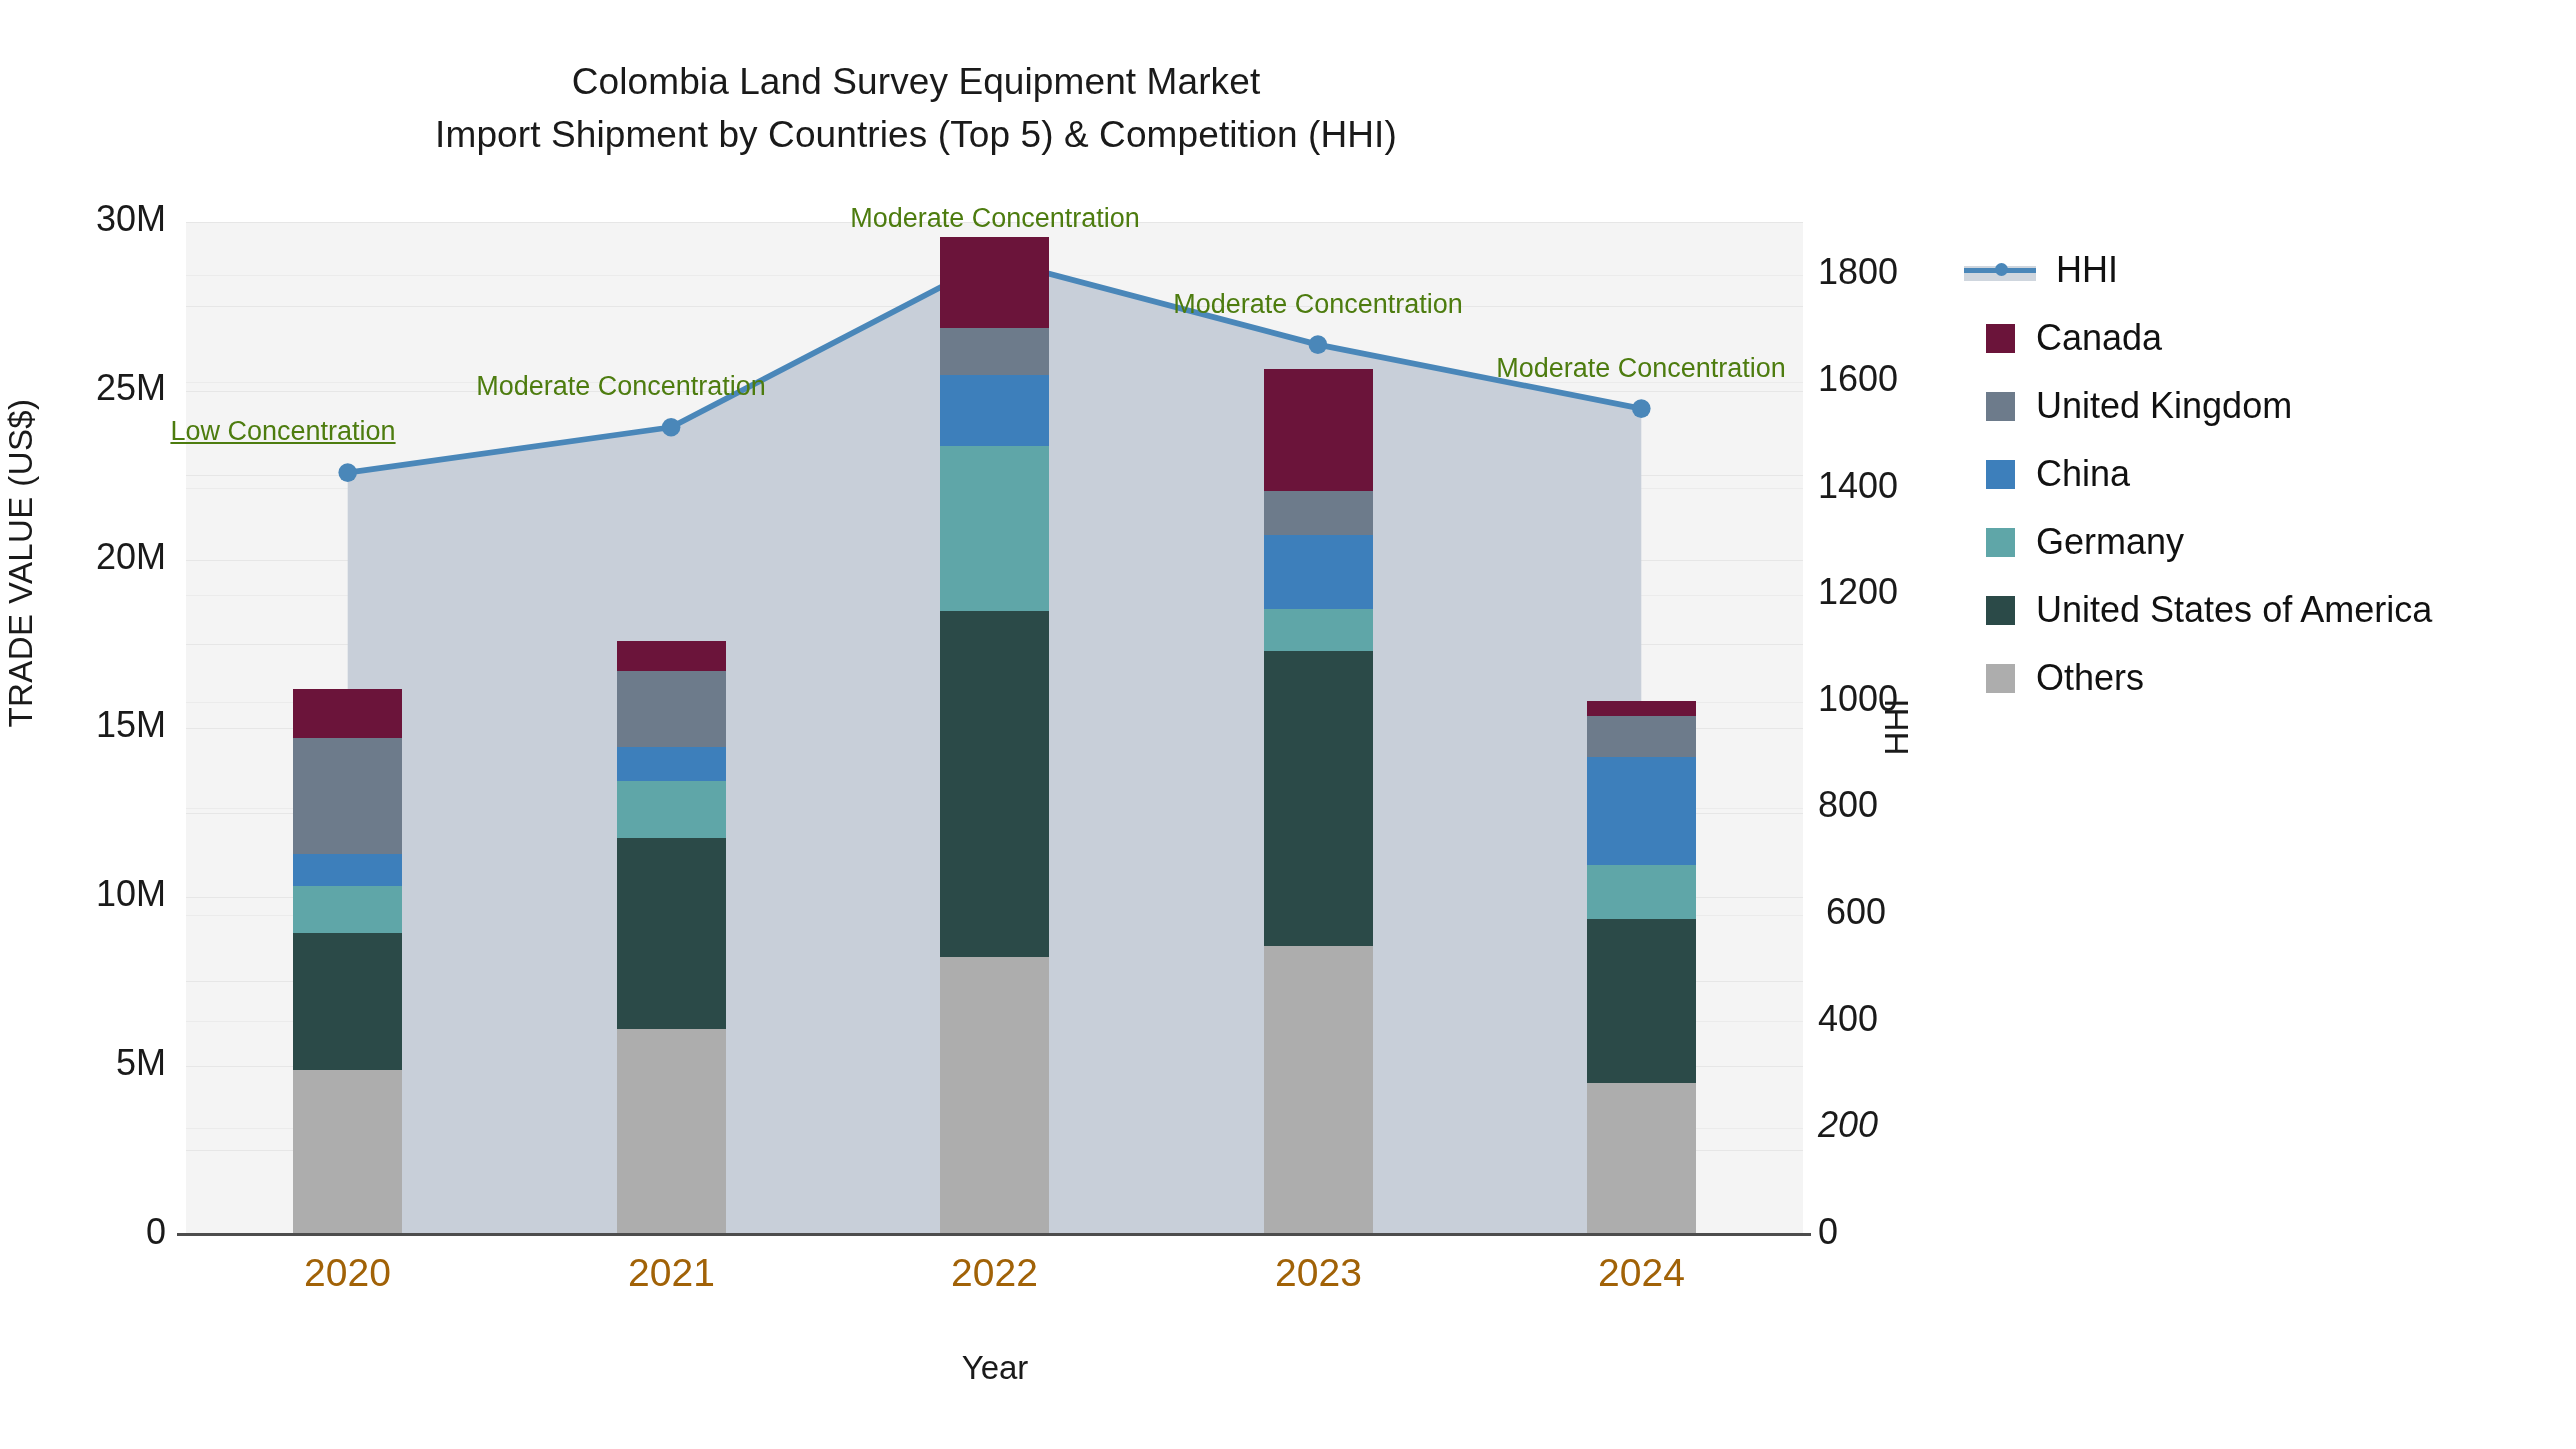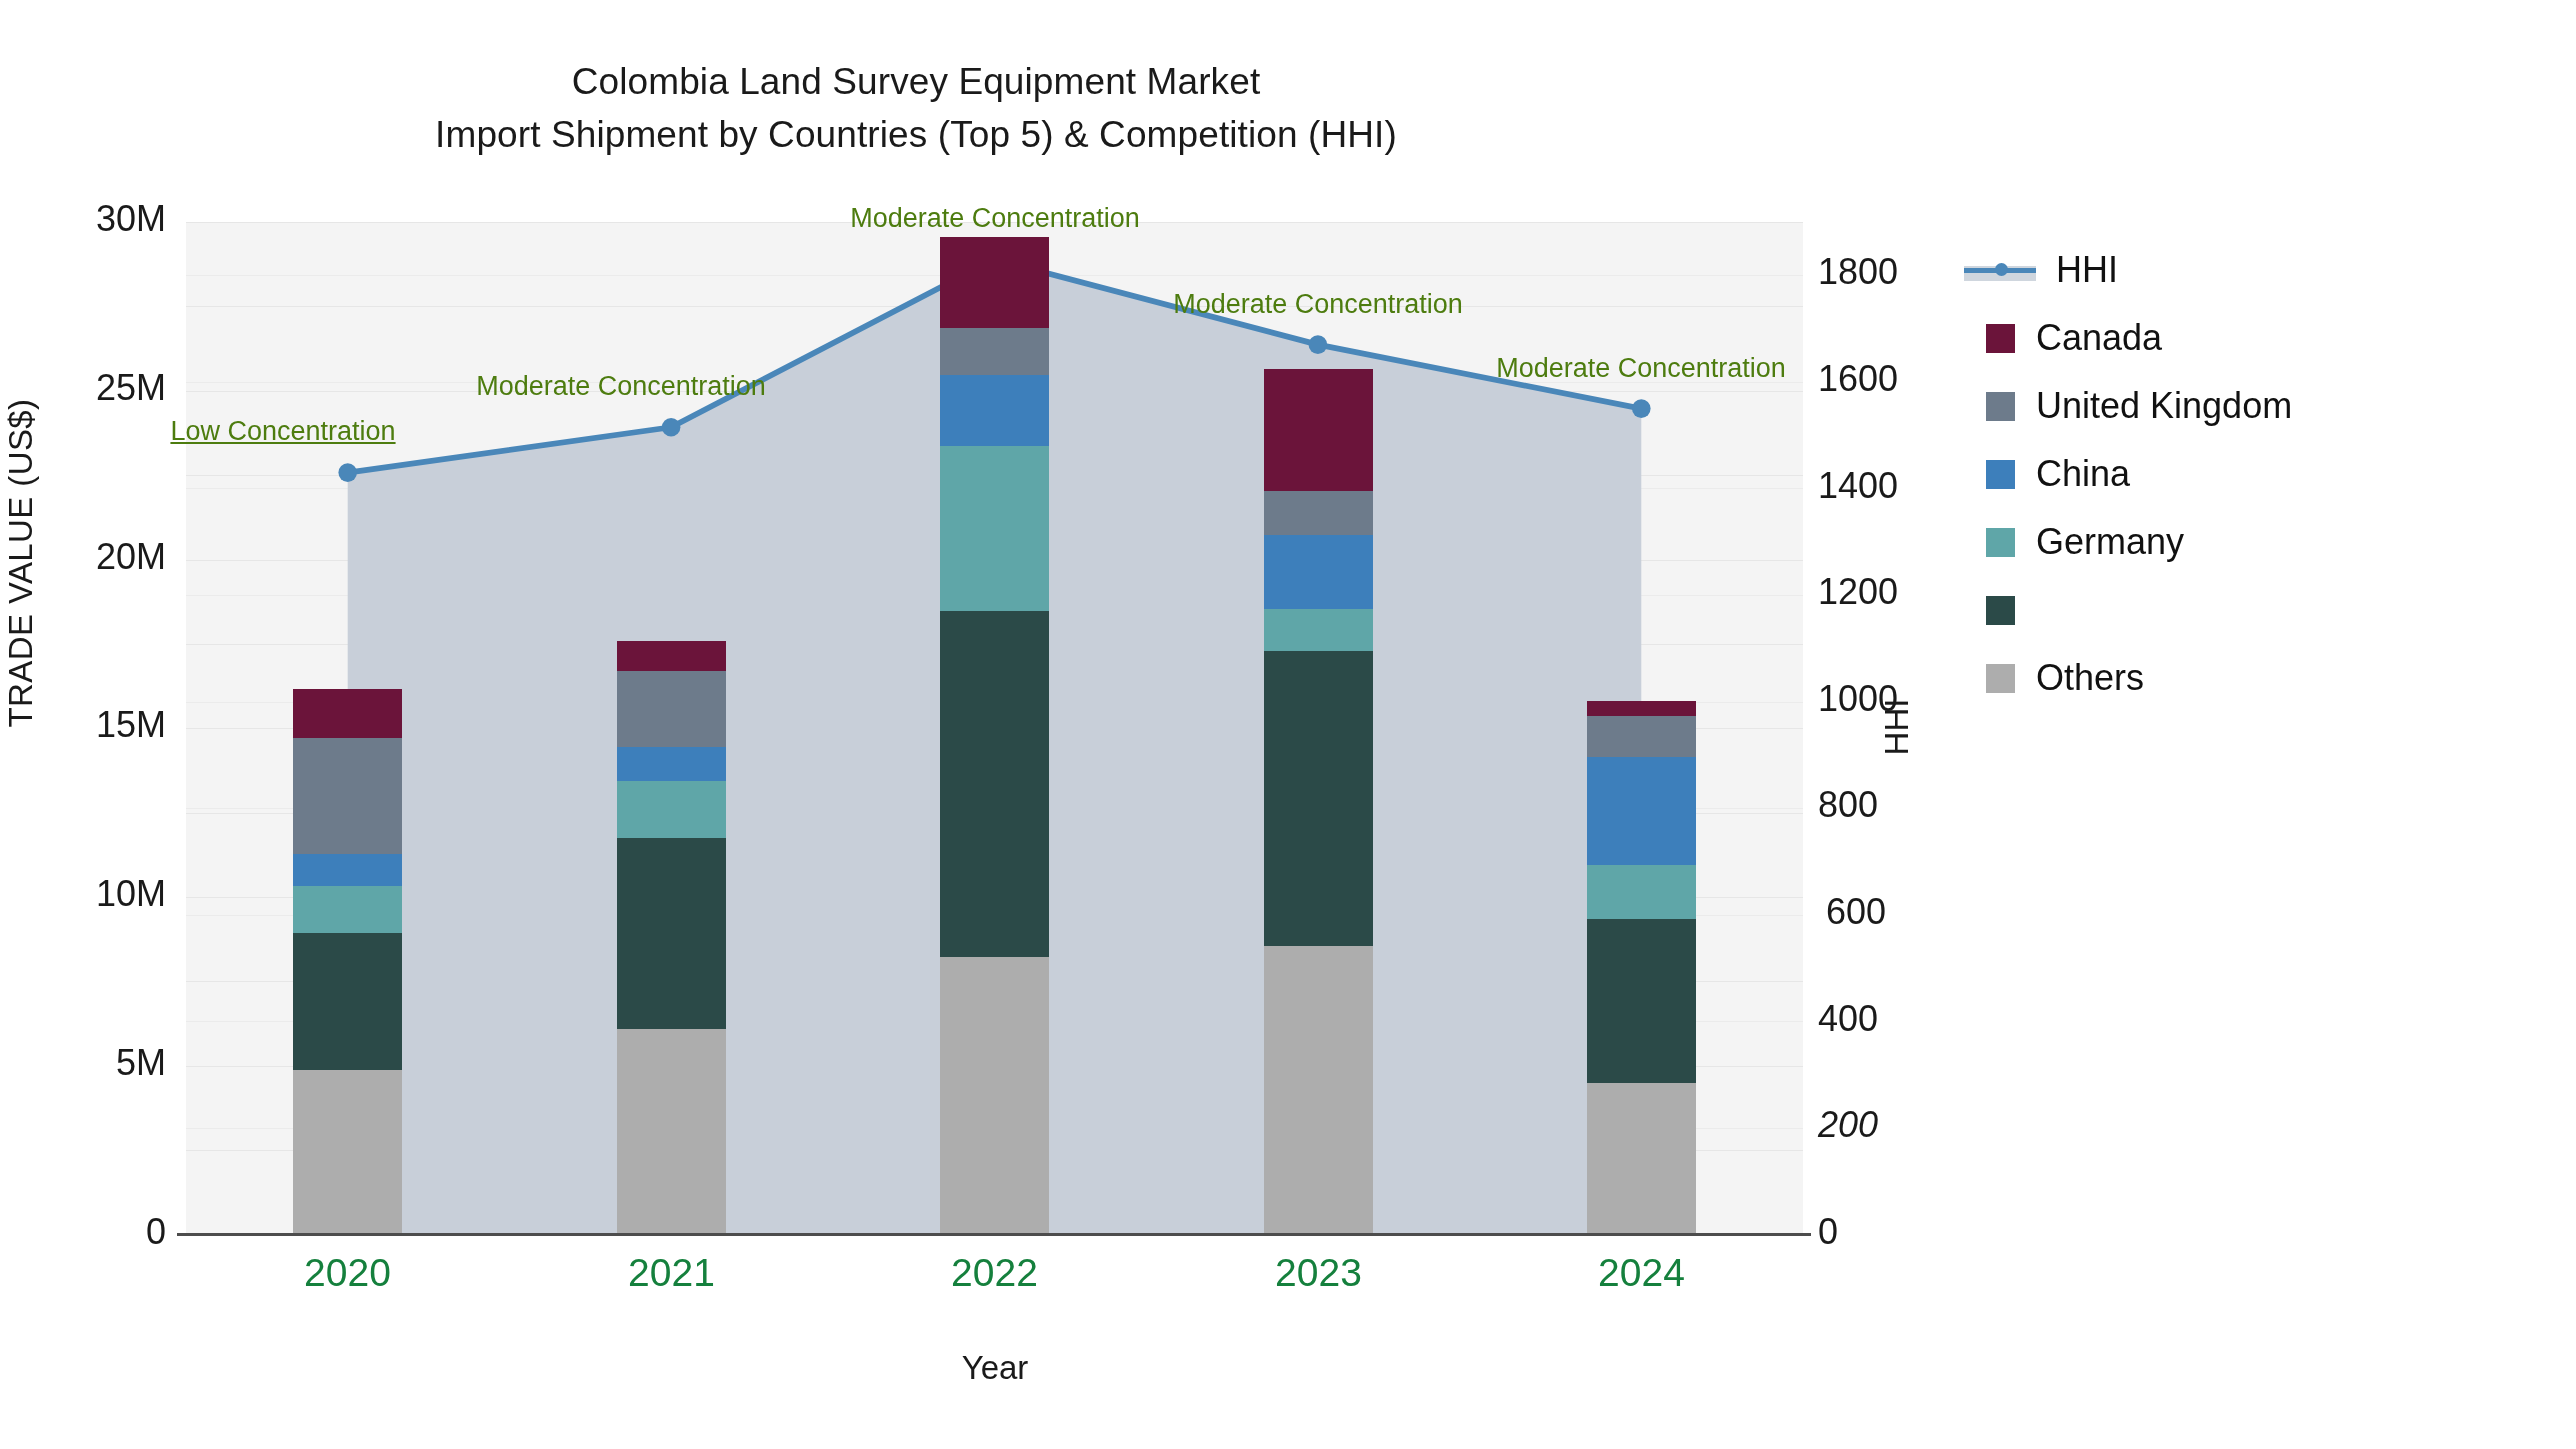--- a/index.html
+++ b/index.html
@@ -67,21 +67,21 @@
   .right-axis-title {
     position:absolute; left:1789px; top:708px;
     width:215px; text-align:center;
     transform:rotate(-90deg);
     font-size:33px; color:#1a1a1a;
   }
 
   .xtick {
     position:absolute; top:1251px;
     width:215px; text-align:center;
-    font-size:39px; color:#15803d;
+    font-size:39px; color:#a16207;
   }
   .x-axis-title {
     position:absolute; left:809px; top:1349px;
     width:372px; text-align:center;
     font-size:33px; color:#1a1a1a;
   }
 
   
   .annot {
     position:absolute; white-space:nowrap;
@@ -273,20 +273,21 @@
       <div class="legend-row">
         <div class="legend-swatch" style="background: rgb(61, 127, 187); margin-left: 21.5px;"></div>
         <div class="legend-label">China</div>
       </div>
       <div class="legend-row">
         <div class="legend-swatch" style="background: rgb(95, 166, 168); margin-left: 21.5px;"></div>
         <div class="legend-label">Germany</div>
       </div>
       <div class="legend-row">
         <div class="legend-swatch" style="background: rgb(43, 74, 72); margin-left: 21.5px;"></div>
+        <div class="legend-label">United States of America</div>
       </div>
       <div class="legend-row">
         <div class="legend-swatch" style="background: rgb(173, 173, 173); margin-left: 21.5px;"></div>
         <div class="legend-label">Others</div>
       </div>
     </div>
 
 </div>
 
 

